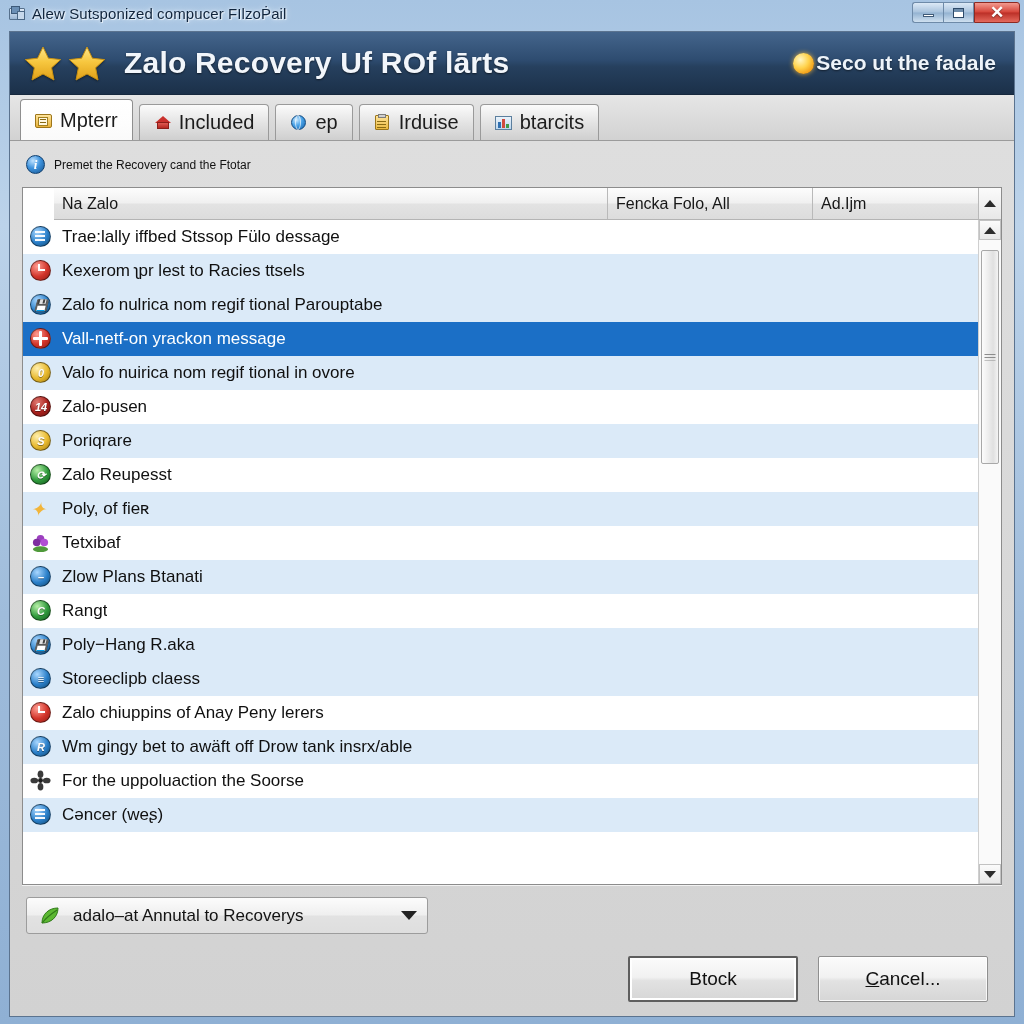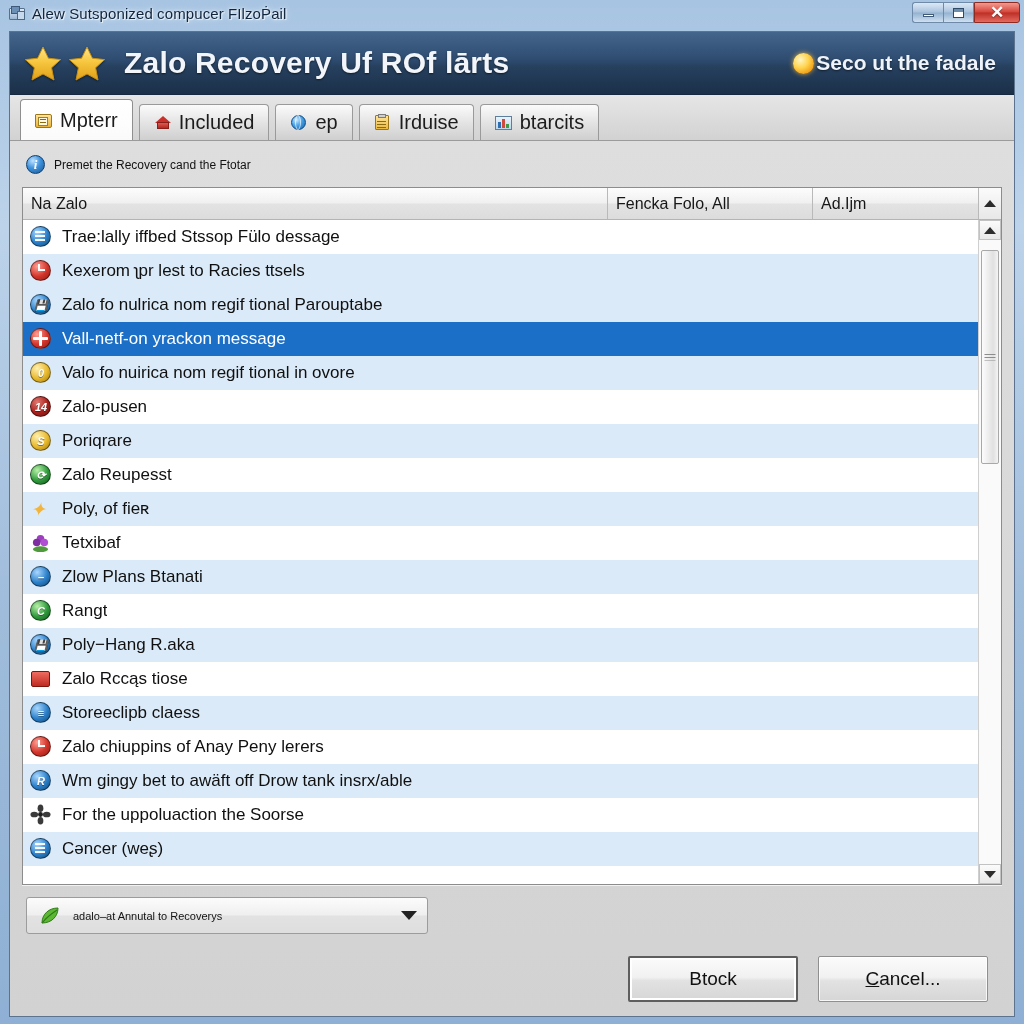--- a/index.html
+++ b/index.html
@@ -203,20 +203,21 @@
     min-height: 0;
     margin-bottom: 0;
     box-shadow: 0 1px 0 rgba(255,255,255,.7);
   }
   #list-header {
     flex: none;
     display: flex;
     height: 31px;
     background: linear-gradient(180deg,#fdfdfd 0%, #f0f0f0 48%, #e3e3e3 52%, #dcdcdc 100%);
     border-bottom: 1px solid #b4b4b4;
+    margin-left: 31px;
   }
   .col-head {
     display: flex; align-items: center;
     padding: 0 8px;
     font-size: 16px; color: #171717;
     border-right: 1px solid #b9b9b9;
     box-sizing: border-box;
     white-space: nowrap;
     overflow: hidden;
   }
@@ -309,21 +310,21 @@
     display: flex; align-items: center;
   }
   #combo {
     height: 37px; width: 402px;
     box-sizing: border-box;
     border: 1px solid #9c9c9c;
     border-radius: 3px;
     background: linear-gradient(180deg,#fcfcfc 0%, #efefef 48%, #e2e2e2 52%, #dedede 100%);
     display: flex; align-items: center;
     padding: 0 10px 0 12px;
-    font-size: 11px; color: #131313;
+    font-size: 17px; color: #131313;
   }
   .leaf-icon { width: 22px; height: 20px; flex: none; margin-right: 12px; position: relative; }
   #combo-label { flex: 1 1 auto; white-space: nowrap; }
   .combo-caret { width:0;height:0;border-left:8px solid transparent;border-right:8px solid transparent;border-top:9px solid #222; flex:none; margin-left:8px;}
 
   #buttonbar {
     flex: none;
     display: flex; justify-content: flex-end; align-items: center;
     gap: 20px;
     padding: 22px 14px 14px 0;
@@ -569,26 +570,20 @@
             </div>
 
             <div class="row alt">
               <span class="row-icon">
                 <i class="badge blue"></i>
                   <i class="ltr">💾</i>
               </span>
               <span class="row-label">Poly−Hang R.aka</span>
             </div>
 
-            <div class="row">
-              <span class="row-icon">
-                <i class="sq"></i>
-              </span>
-              <span class="row-label">Zalo Rccąs tiose</span>
-            </div>
 
             <div class="row alt">
               <span class="row-icon">
                 <i class="badge blue"></i>
                   <i class="ltr">≡</i>
               </span>
               <span class="row-label">Storeeclipb claess</span>
             </div>
 
             <div class="row">

